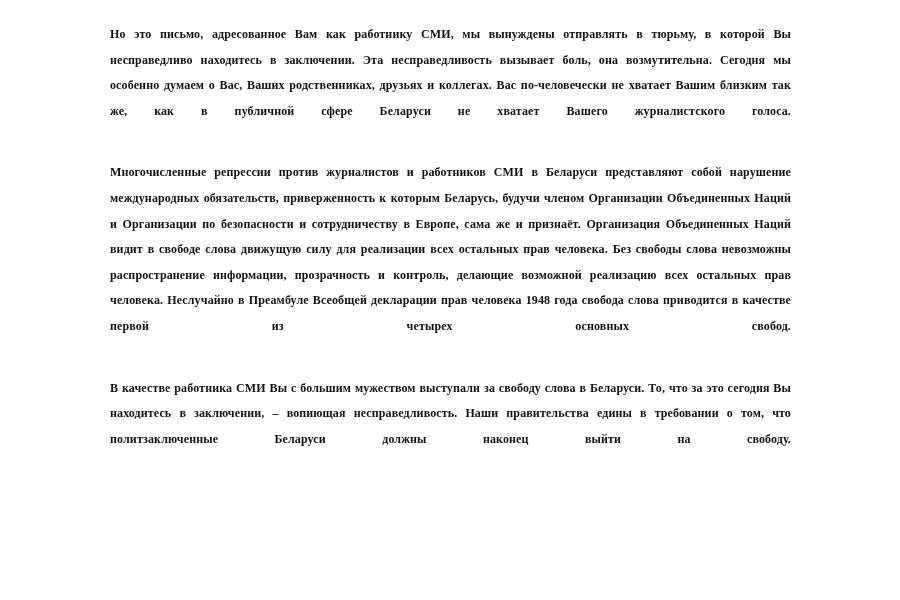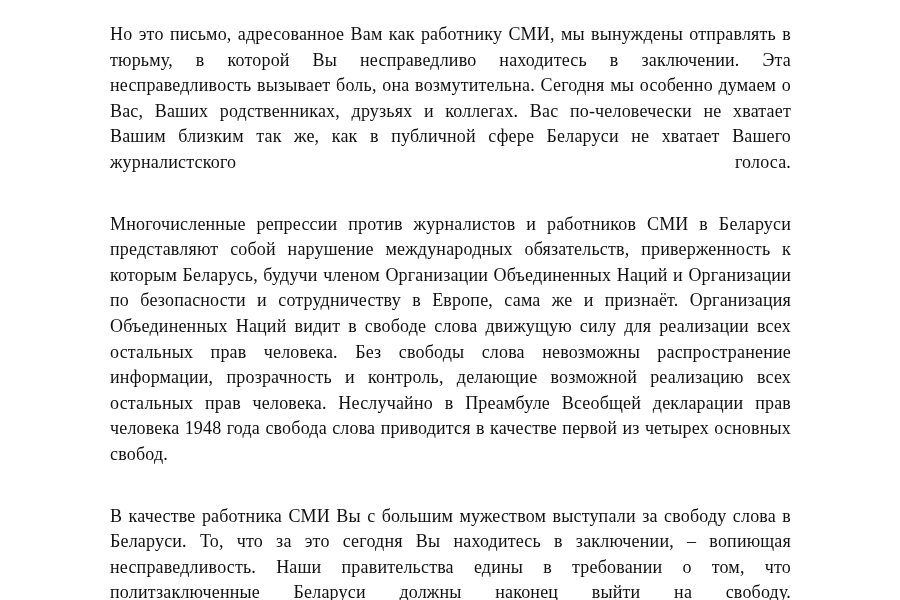--- a/index.html
+++ b/index.html
@@ -23,25 +23,26 @@
   .text-column {
     position: absolute;
     left: 110px;
     top: 22px;
     width: 681px;
   }
   .para {
     margin: 0 0 10.5px 0;
     text-align: justify;
     text-justify: inter-word;
-    font-size: 18px;
+    font-size: 12px;
     line-height: 25.6px;
     color: #111111;
     letter-spacing: 0.01em;
     word-spacing: 0.02em;
+    font-weight: bold;
     -webkit-font-smoothing: antialiased;
   }
   .para:last-child {
     margin-bottom: 0;
   }
   
   .para::after {
     content: "";
     display: inline-block;
     width: 100%;

